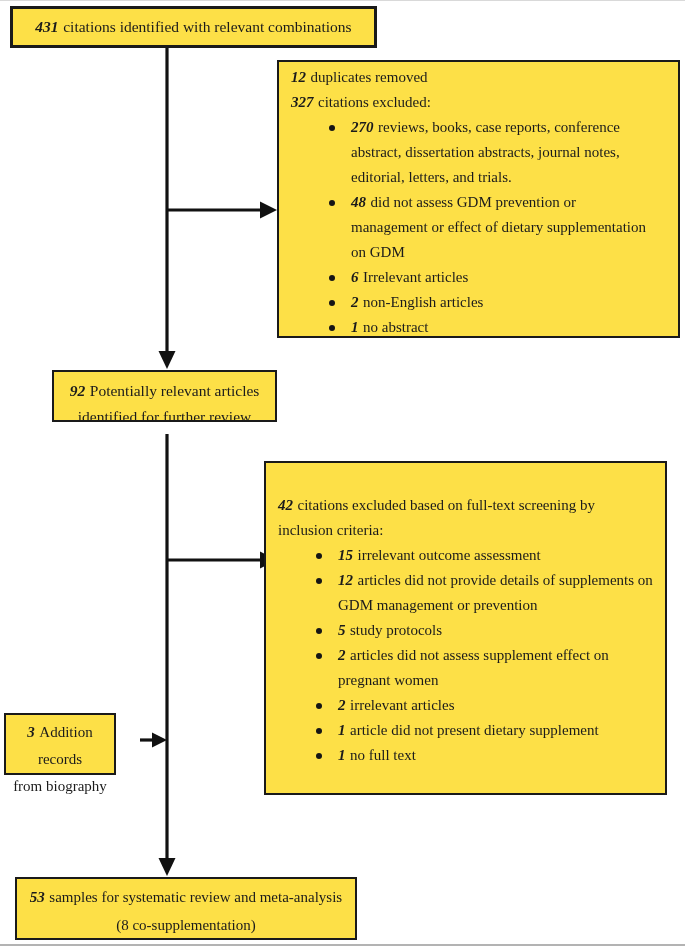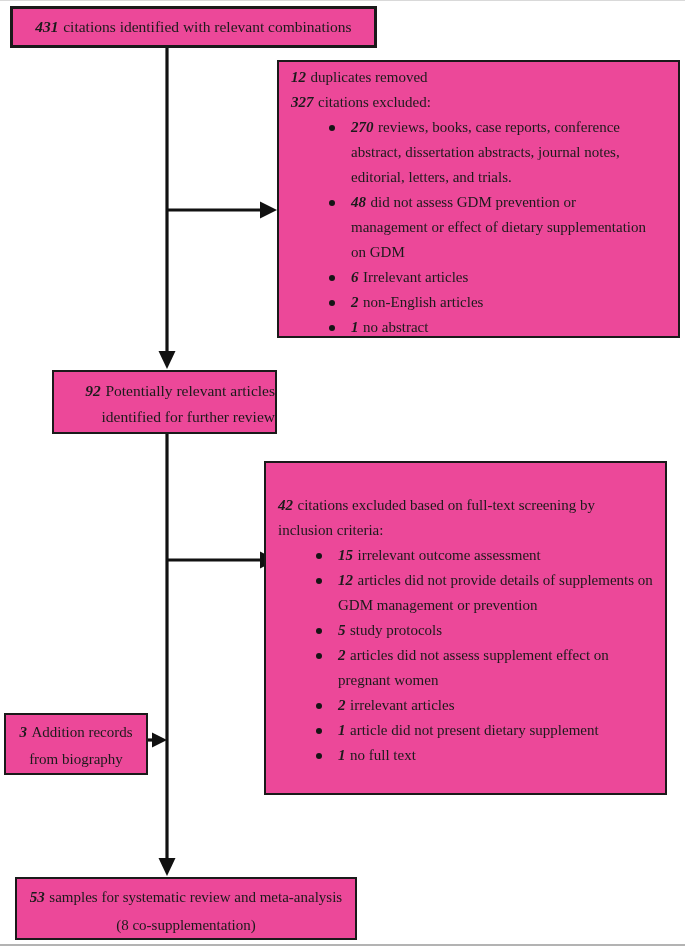--- a/index.html
+++ b/index.html
@@ -13,21 +13,21 @@
     overflow: hidden;
   }
   .connectors { position:absolute; left:0; top:0; width:685px; height:947px; z-index:1; }
   .edge-line { position:absolute; left:0; width:685px; z-index:0; }
   .edge-top { top:0; height:1px; background:#d9d9d9; }
   .edge-bottom { top:944px; height:2px; background:#b3b3b3; }
 
   .box {
     position:absolute;
     box-sizing:border-box;
-    background:#ec4899;
+    background:#fde047;
     border:2px solid #1a1a1a;
     z-index:2;
   }
   .num { font-weight:bold; font-style:italic; margin-right:0.3em; }
   .pre { white-space:pre-line; }
 
   
   .box-a {
     left:10px; top:6px; width:367px; height:42px;
     border-width:3px;
@@ -40,27 +40,27 @@
   .box-d { left:264px; top:461px; width:403px; height:334px; padding-top:5px; }
   .excl .line { line-height:25px; }
   .excl ul { list-style:none; margin:0; padding:0; }
   .excl li { position:relative; padding-left:60px; line-height:25px; }
   .excl li::before {
     content:""; position:absolute; left:38px; top:9.5px;
     width:6px; height:6px; background:#151515; border-radius:50%;
   }
   
   .box-c {
-    left:52px; top:370px; width:225px; height:64px;
-    font-size:15.5px; text-align:right; padding-top:6px; box-sizing:border-box;
+    left:52px; top:370px; width:225px; height:52px;
+    font-size:15.5px; text-align:center; padding-top:6px; box-sizing:border-box;
   }
   .box-c .line { line-height:26px; }
   
   .box-e {
-    left:4px; top:713px; width:144px; height:62px;
+    left:4px; top:713px; width:112px; height:62px;
     font-size:15px; text-align:center; padding-top:4px; box-sizing:border-box;
   }
   .box-e .line { line-height:27px; }
   
   .box-f {
     left:15px; top:877px; width:342px; height:63px;
     font-size:15px; text-align:center; padding:4px 2px 0 2px; box-sizing:border-box;
   }
   .box-f .line { line-height:28px; }
 

